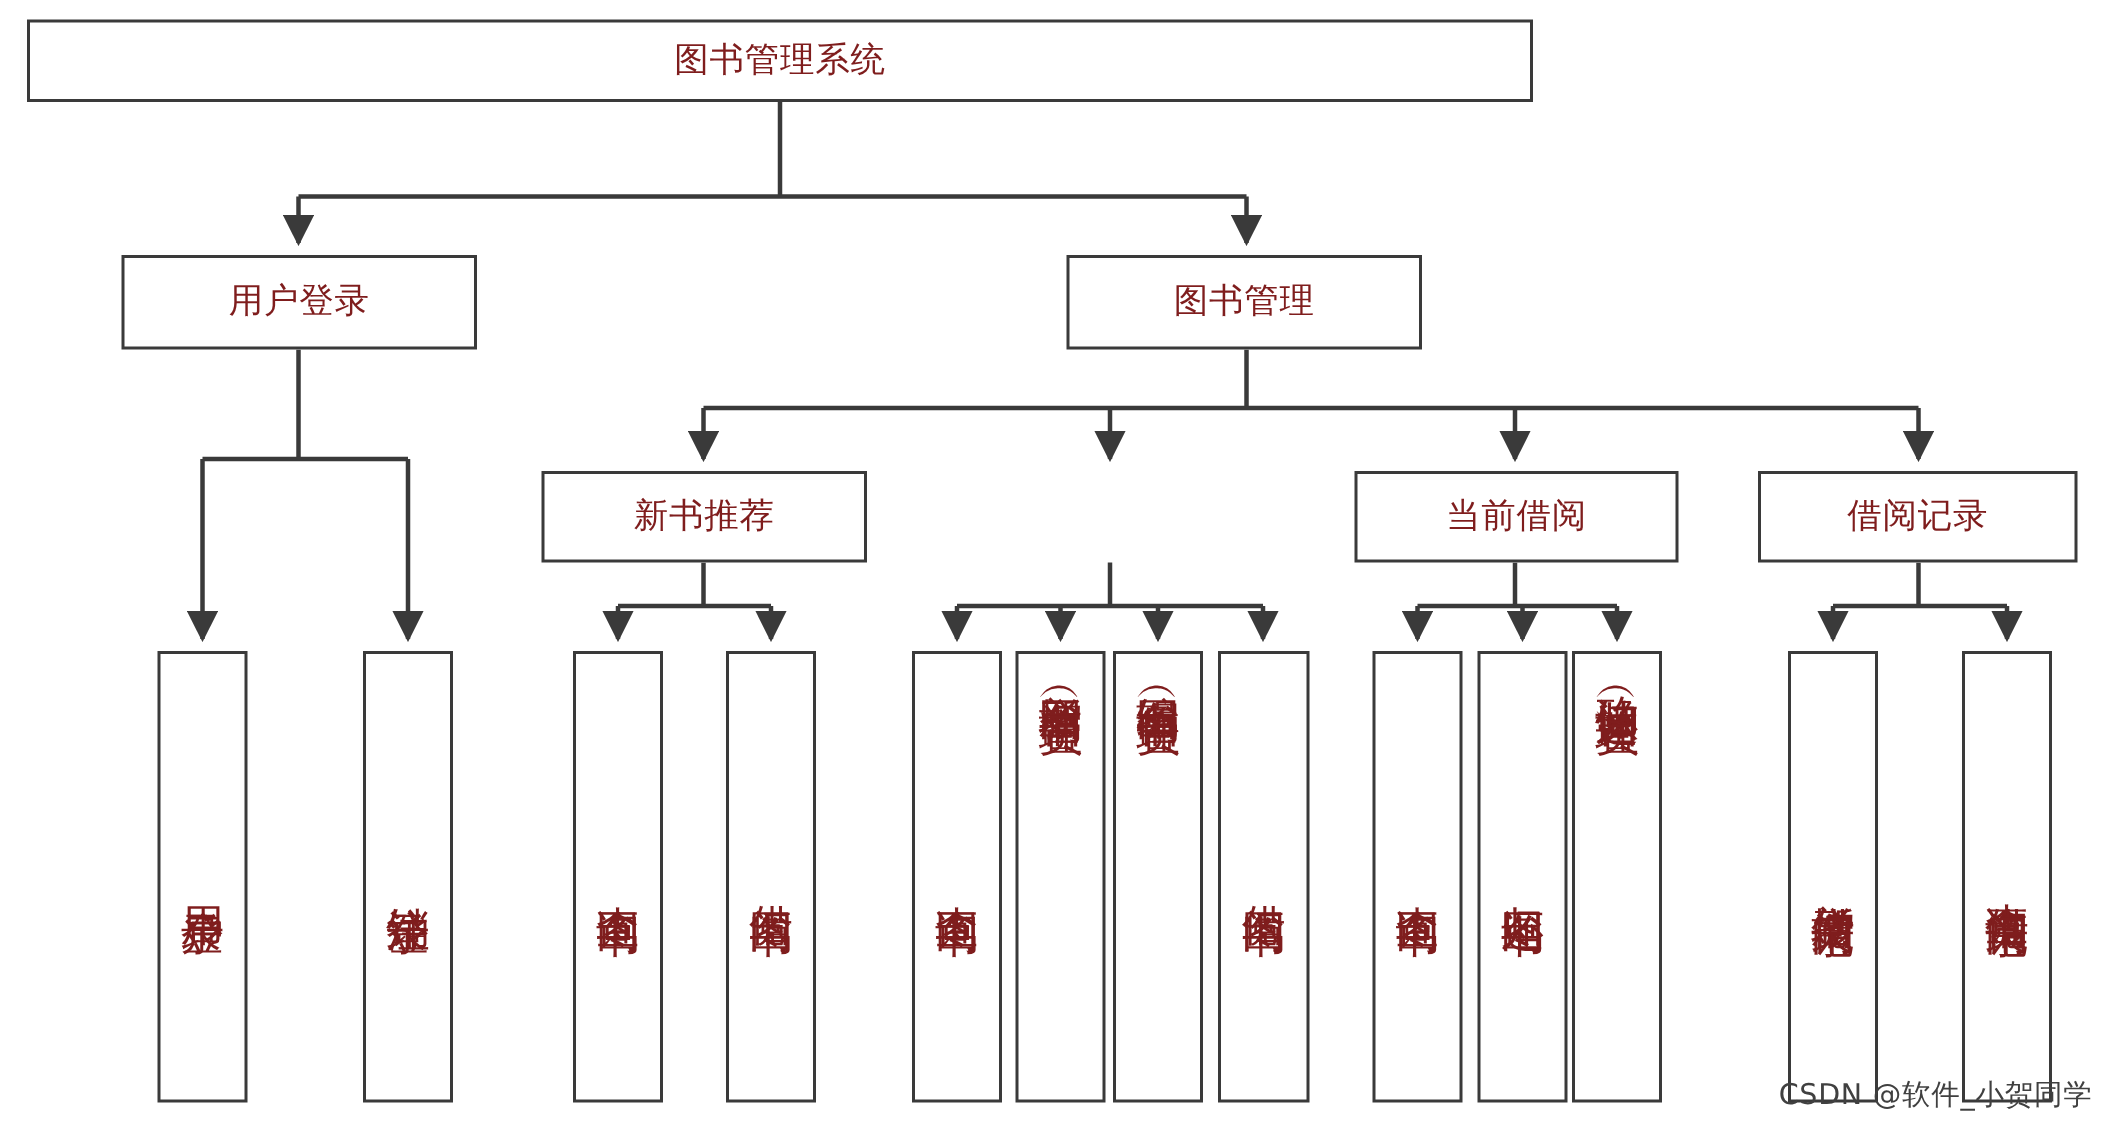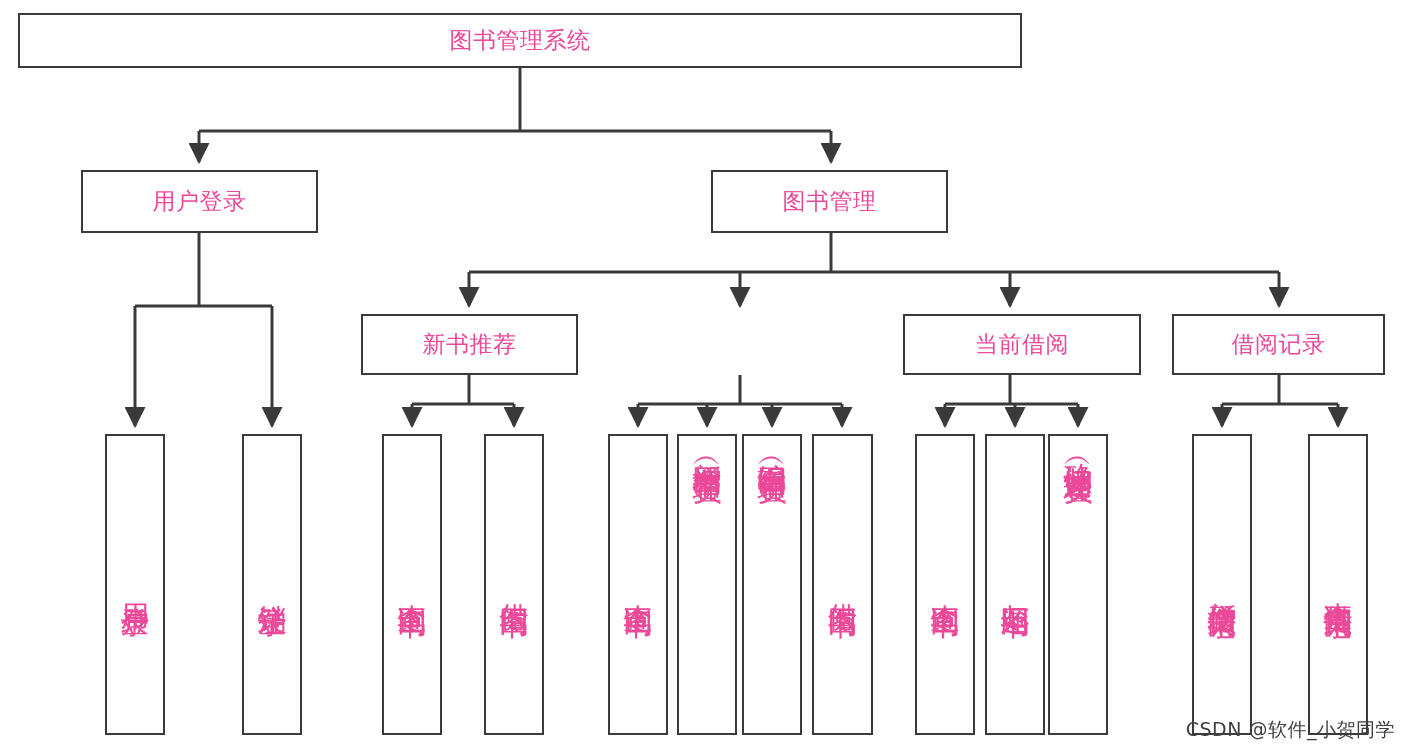--- a/index.html
+++ b/index.html
@@ -25,21 +25,21 @@
     height: 747px;
   }
   .node {
     position: absolute;
     box-sizing: border-box;
     background: #ffffff;
     border: 2px solid #3a3a3a;
     display: flex;
     align-items: center;
     justify-content: center;
-    color: #ec4899;
+    color: #7f1d1d;
   }
   .node .label {
     display: block;
     line-height: 1.08;
     letter-spacing: 0.5px;
     white-space: pre-wrap;
   }
   .node.horiz .label {
     font-size: 23px;
     text-align: center;
@@ -136,21 +136,21 @@
   <div class="node horiz" style="left:81px; top:170px; width:237px; height:63px;">
     <span class="label">用户登录</span>
   </div>
   <div class="node horiz" style="left:361px; top:314px; width:217px; height:61px;">
     <span class="label">新书推荐</span>
   </div>
 
   <div class="node horiz" style="left:711px; top:170px; width:237px; height:63px;">
     <span class="label">图书管理</span>
   </div>
-  <div class="node horiz" style="left:903px; top:314px; width:238px; height:61px;">
+  <div class="node horiz" style="left:903px; top:314px; width:216px; height:61px;">
     <span class="label">当前借阅</span>
   </div>
   <div class="node horiz" style="left:1172px; top:314px; width:213px; height:61px;">
     <span class="label">借阅记录</span>
   </div>
 
   <div class="node leaf centered" style="left:105px; top:434px; width:60px; height:301px;">
     <span class="label">用户登录</span>
   </div>
   <div class="node leaf centered" style="left:242px; top:434px; width:60px; height:301px;">

